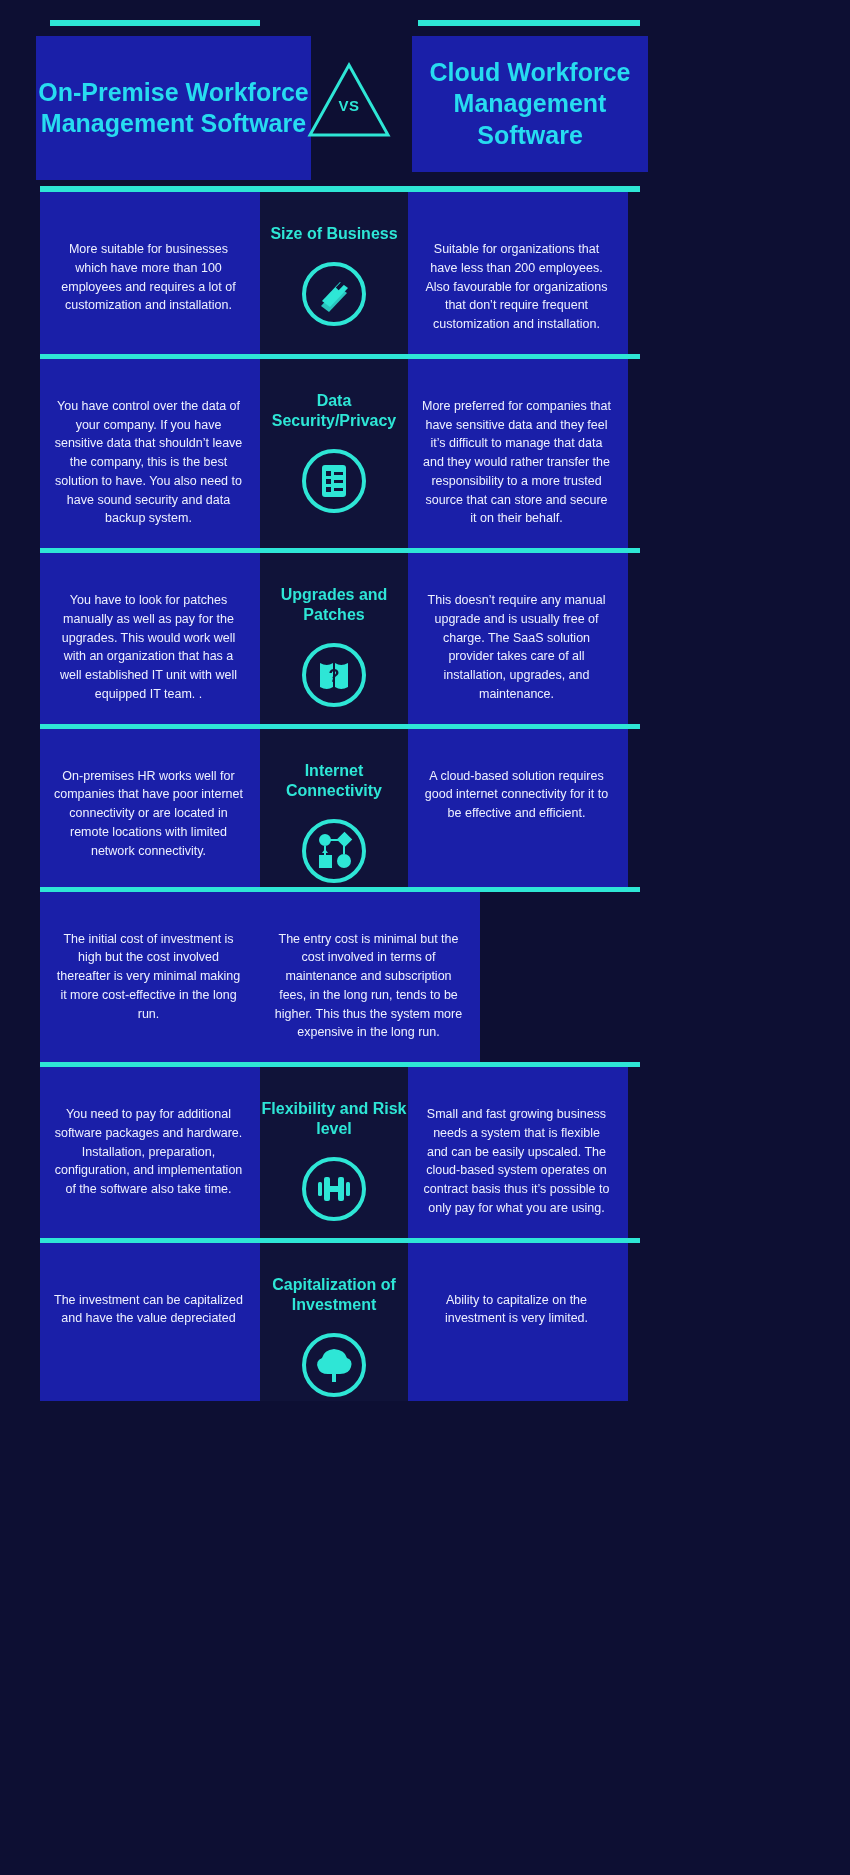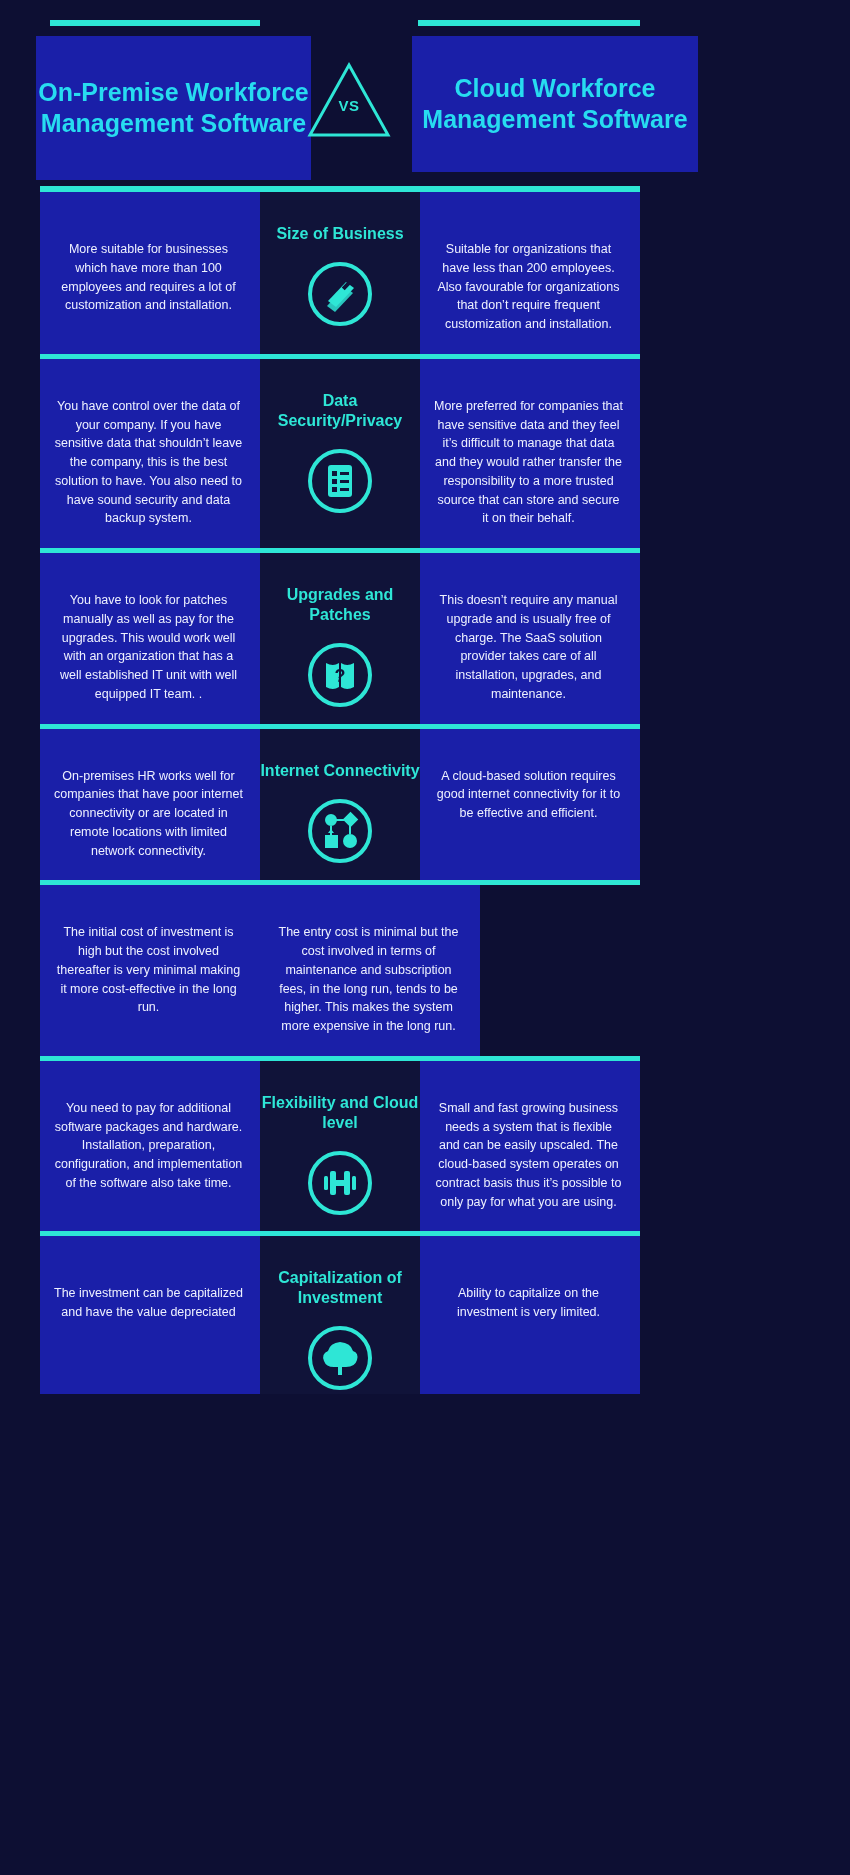--- a/index.html
+++ b/index.html
@@ -17,21 +17,21 @@
   .hdr-rule.left  { left:50px;  width:210px; }
   .hdr-rule.right { left:418px; width:222px; }
 
   .hdr-card {
     position:absolute; top:36px;
     background:#1a1fa8; color:#27dcf0;
     font-weight:bold; font-size:25px; line-height:1.25;
     display:flex; align-items:center; justify-content:center; text-align:center;
   }
   .hdr-card.left  { left:8px;   width:275px; height:144px;margin-left:28px; }
-  .hdr-card.right { left:412px; width:286px; height:136px; }
+  .hdr-card.right { left:412px; width:236px; height:136px; }
 
   .vs-wrap { position:absolute; left:304px; top:55px; width:90px; height:90px; }
   .vs-wrap svg { display:block; }
   .vs-text {
     position:absolute; left:0; top:42px; width:90px; text-align:center;
     color:#2ee6d6; font-size:15px; font-weight:bold; letter-spacing:.5px;
   }
 
   .top-rule {
     position:absolute; left:40px; top:186px; width:600px; height:6px; background:#2ee6d6;
@@ -43,21 +43,21 @@
   .row-sep { width:600px; height:5px; background:#2ee6d6; margin-left:40px; }
 
   .cell-left, .cell-right {
     background:#1a1fa8; color:#eef1ff;
     font-size:12.5px; line-height:1.5; text-align:center;
     padding:38px 16px 20px 13px;
   }
   .cell-left  { width:220px; }
   .cell-right { width:220px; }
   .cell-mid {
-    width:160px; background:#101339;
+    width:148px; background:#101339;
     display:flex; flex-direction:column; align-items:center;
     padding-top:32px;
   }
   .mid-title {
     color:#2ee6d6; font-weight:bold; font-size:16px; line-height:1.25;
     text-align:center; margin-bottom:10px;
   }
   .icon-circle { margin-top:4px; }
   .icon-circle svg { display:block; }
 
@@ -173,28 +173,28 @@
             <polygon points="43,40 46,44 49,40" fill="#2ee6d6"></polygon>
           </svg>
         </div>
       </div>
       <div class="cell-right">A cloud-based solution requires good internet connectivity for it to be effective and efficient.</div>
     </div>
     <div class="row-sep"></div>
 
     <div class="row r5">
       <div class="cell-left">The initial cost of investment is high but the cost involved thereafter  is very minimal making it more cost-effective in the long run.</div>
-      <div class="cell-right">The entry cost is minimal but the cost involved in terms of maintenance  and subscription fees, in the long run, tends to be higher. This makes  the system more expensive in the long run.</div>
+      <div class="cell-right">The entry cost is minimal but the cost involved in terms of maintenance  and subscription fees, in the long run, tends to be higher. This thus  the system more expensive in the long run.</div>
     </div>
     <div class="row-sep"></div>
 
     <div class="row r6">
       <div class="cell-left">You need to pay for additional software packages and hardware. Installation, preparation, configuration, and implementation of the software also take time.</div>
       <div class="cell-mid">
-        <div class="mid-title">Flexibility and Cloud level</div>
+        <div class="mid-title">Flexibility and Risk level</div>
         <div class="icon-circle">
           <svg width="72" height="72" viewBox="0 0 72 72">
             <circle cx="36" cy="36" r="30" fill="none" stroke="#2ee6d6" stroke-width="4"></circle>
             <g fill="#2ee6d6">
               <rect x="20" y="29" width="4" height="14" rx="1.5"></rect>
               <rect x="26" y="24" width="6" height="24" rx="2"></rect>
               <rect x="32" y="33" width="8" height="6"></rect>
               <rect x="40" y="24" width="6" height="24" rx="2"></rect>
               <rect x="48" y="29" width="4" height="14" rx="1.5"></rect>
             </g>

